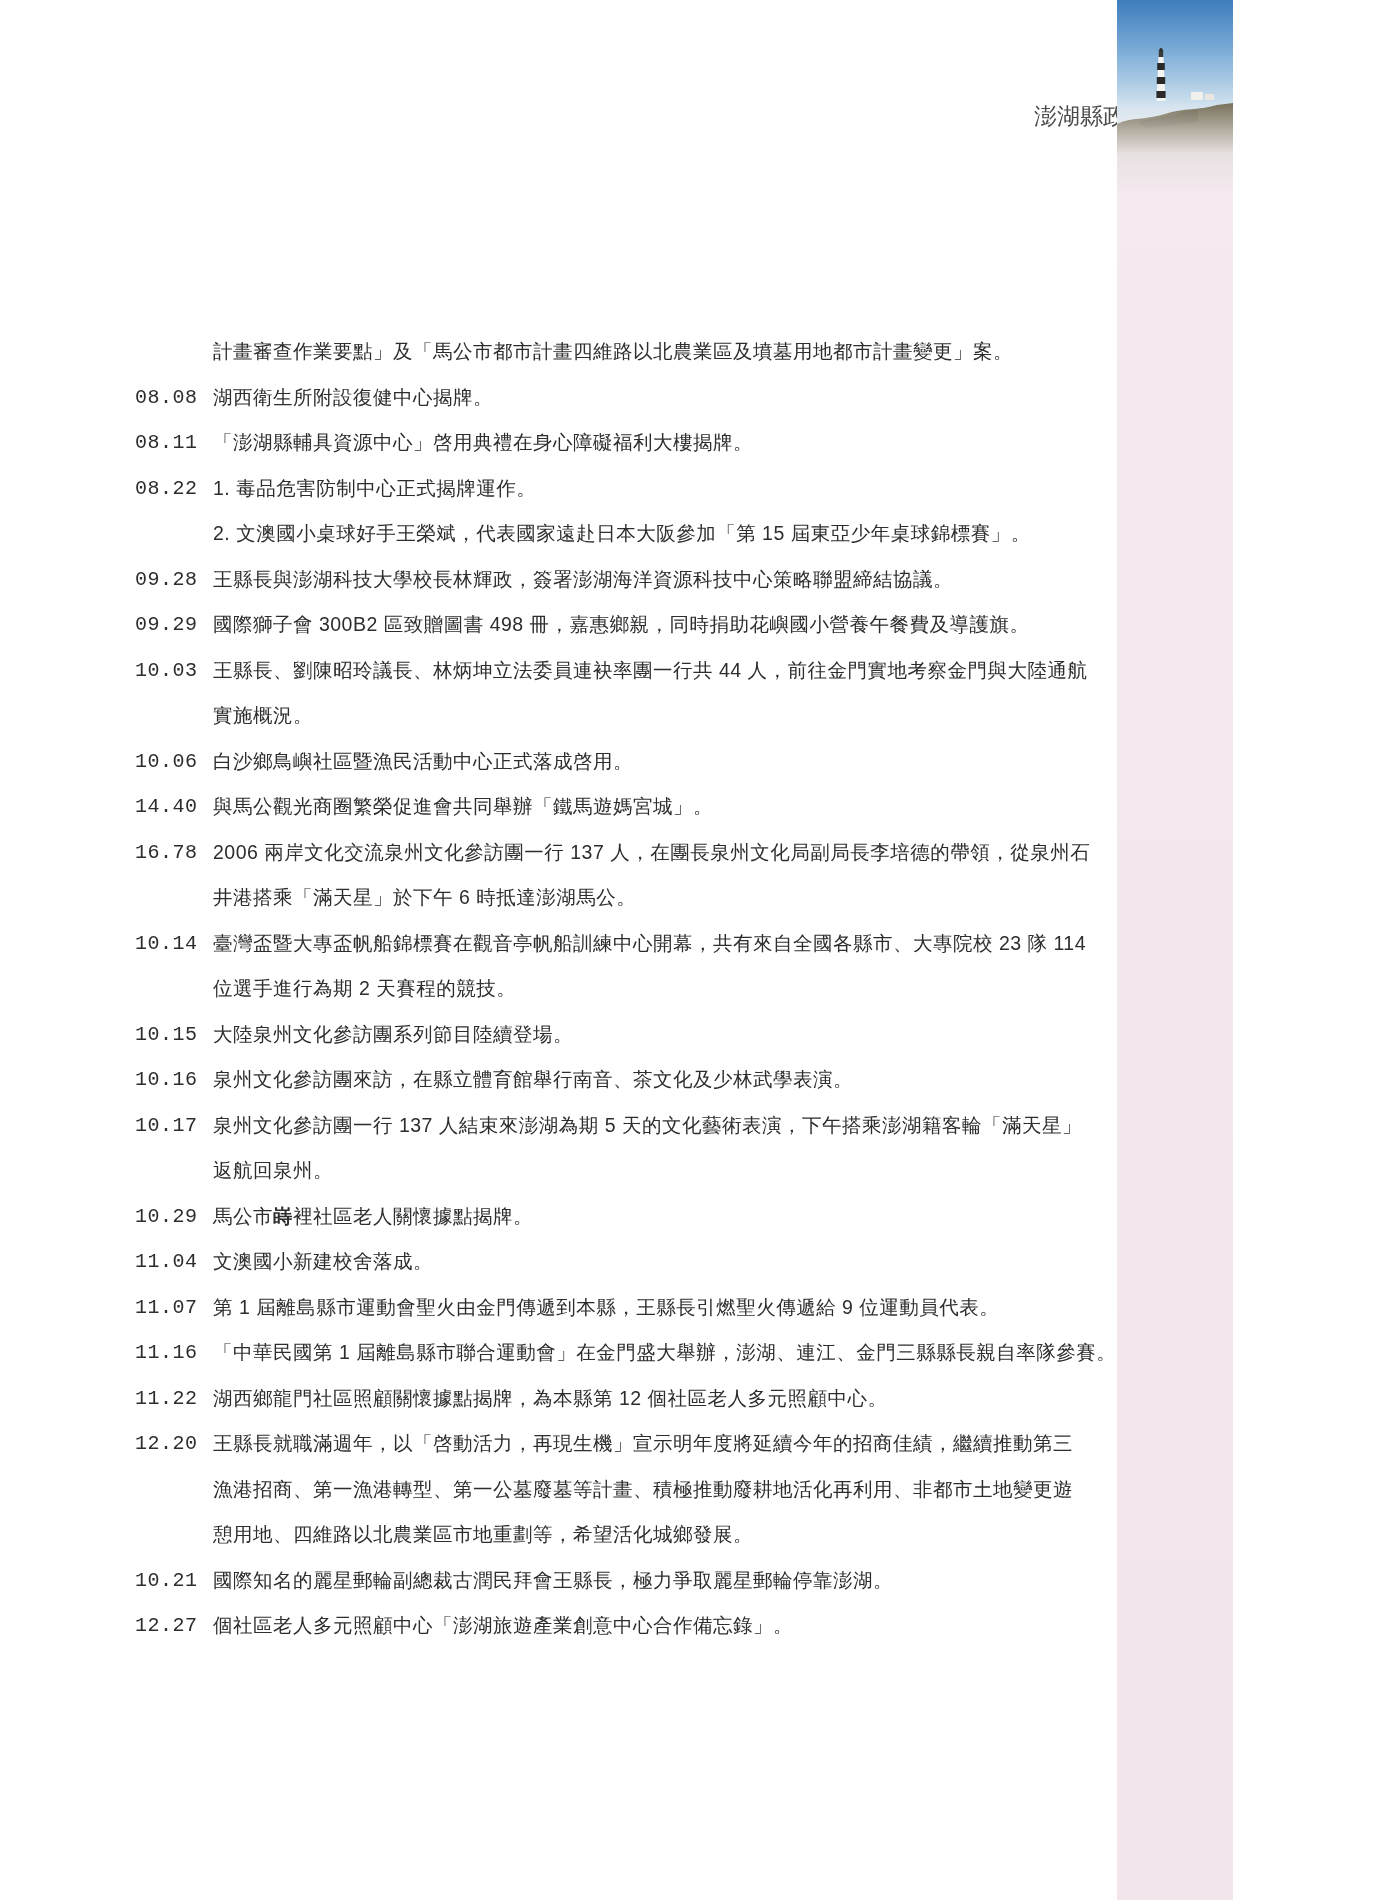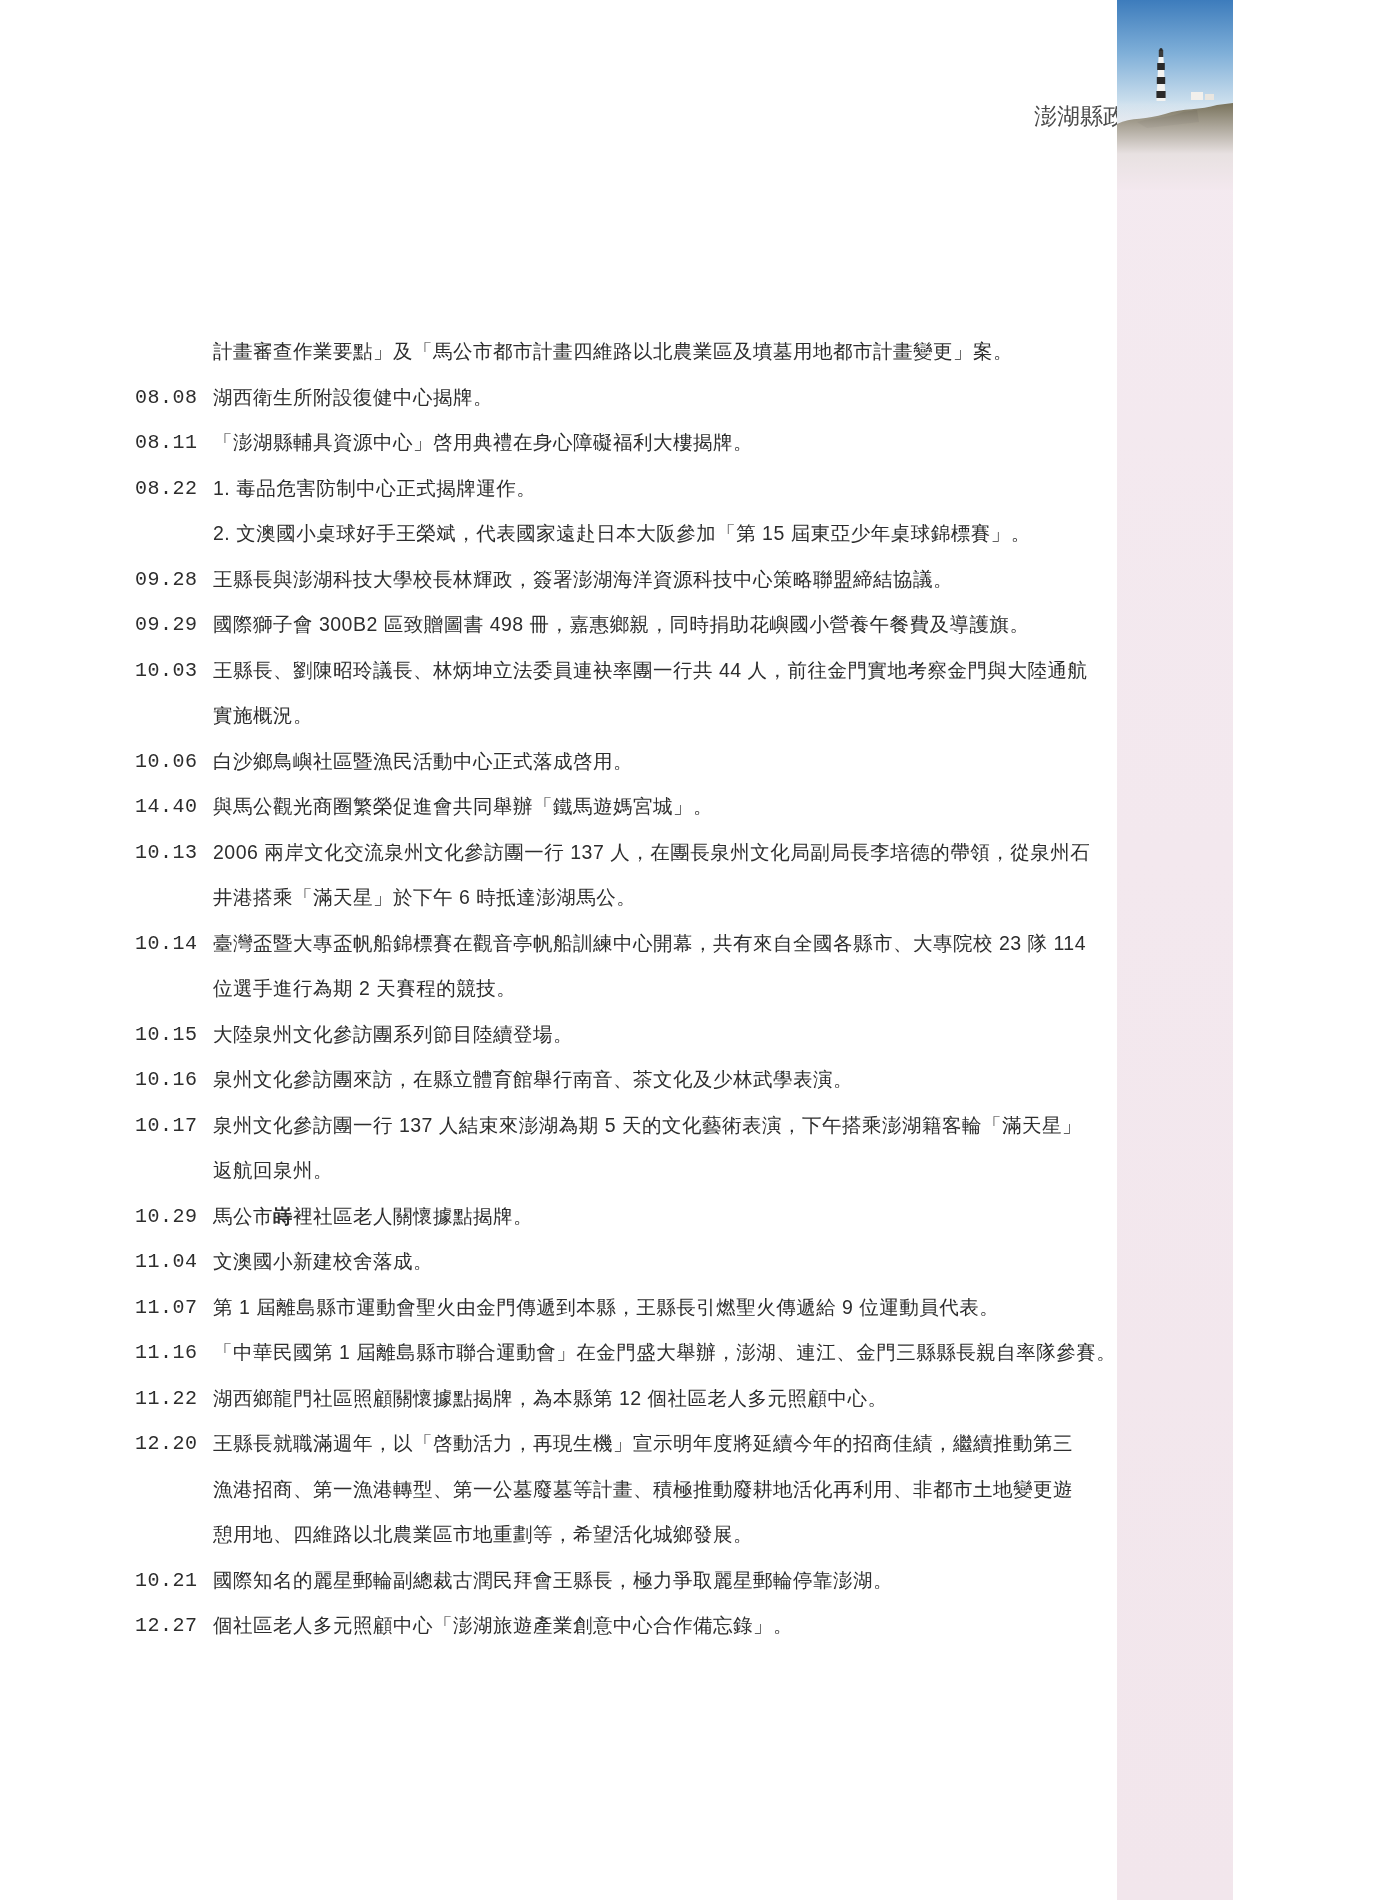--- a/index.html
+++ b/index.html
@@ -137,21 +137,21 @@
           <div class="line">白沙鄉鳥嶼社區暨漁民活動中心正式落成啓用。</div>
         </div>
       </div>
       <div class="entry">
         <div class="date">14.40</div>
         <div class="body">
           <div class="line">與馬公觀光商圈繁榮促進會共同舉辦「鐵馬遊媽宮城」。</div>
         </div>
       </div>
       <div class="entry">
-        <div class="date">10.13</div>
+        <div class="date">16.78</div>
         <div class="body">
           <div class="line">2006 兩岸文化交流泉州文化參訪團一行 137 人，在團長泉州文化局副局長李培德的帶領，從泉州石</div>
           <div class="line">井港搭乘「滿天星」於下午 6 時抵達澎湖馬公。</div>
         </div>
       </div>
       <div class="entry">
         <div class="date">10.14</div>
         <div class="body">
           <div class="line">臺灣盃暨大專盃帆船錦標賽在觀音亭帆船訓練中心開幕，共有來自全國各縣市、大專院校 23 隊 114</div>
           <div class="line">位選手進行為期 2 天賽程的競技。</div>

